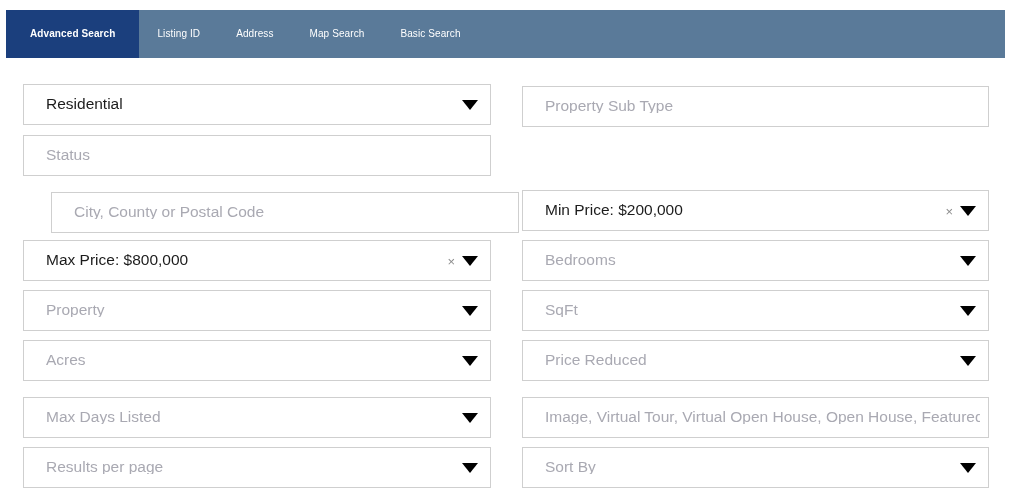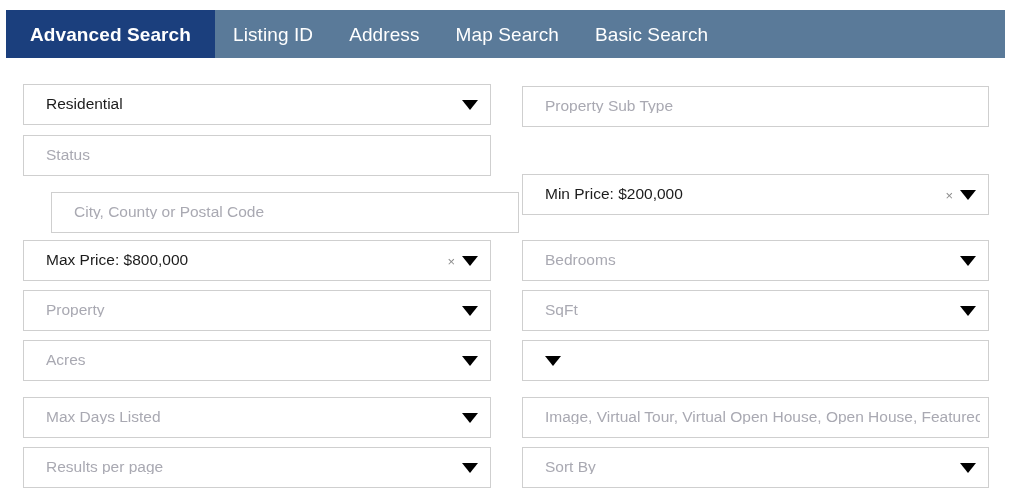--- a/index.html
+++ b/index.html
@@ -33,21 +33,21 @@
     background: #5a7a99;
     display: flex;
     align-items: stretch;
     box-sizing: border-box;
   }
   .tab {
     display: flex;
     align-items: center;
     padding: 12px 18px;
     color: #ffffff;
-    font-size: 19px;
+    font-size: 10px;
     line-height: 1;
     white-space: nowrap;
     cursor: pointer;
     box-sizing: border-box;
     letter-spacing: 0.1px;
     text-align: center;
   }
   .tab.first { padding-left: 22px; }
   .tab.active {
     background: #1b3f7d;
@@ -175,34 +175,35 @@
         </div>
         <div class="field placeholder" style="top: 389px;">
           <span class="txt">Results per page</span>
           <span class="caret"></span>
         </div>
       </div>
     <div class="col col-right" id="col-right">
         <div class="field placeholder" style="top: 28px;">
           <span class="txt">Property Sub Type</span>
         </div>
-        <div class="field filled" style="top: 116px;">
+        <div class="field filled" style="top: 132px;">
           <span class="txt">Min Price: $200,000</span>
           <span class="clear-x">×</span>
           <span class="caret"></span>
         </div>
         <div class="field placeholder" style="top: 182px;">
           <span class="txt">Bedrooms</span>
           <span class="caret"></span>
         </div>
         <div class="field placeholder" style="top: 232px;">
           <span class="txt">SqFt</span>
           <span class="caret"></span>
         </div>
         <div class="field placeholder" style="top: 282px;">
+          <span class="txt">Price Reduced</span>
           <span class="caret"></span>
         </div>
         <div class="field placeholder" style="top: 339px;">
           <span class="txt">Image, Virtual Tour, Virtual Open House, Open House, Featured</span>
         </div>
         <div class="field placeholder" style="top: 389px;">
           <span class="txt">Sort By</span>
           <span class="caret"></span>
         </div>
       </div>

